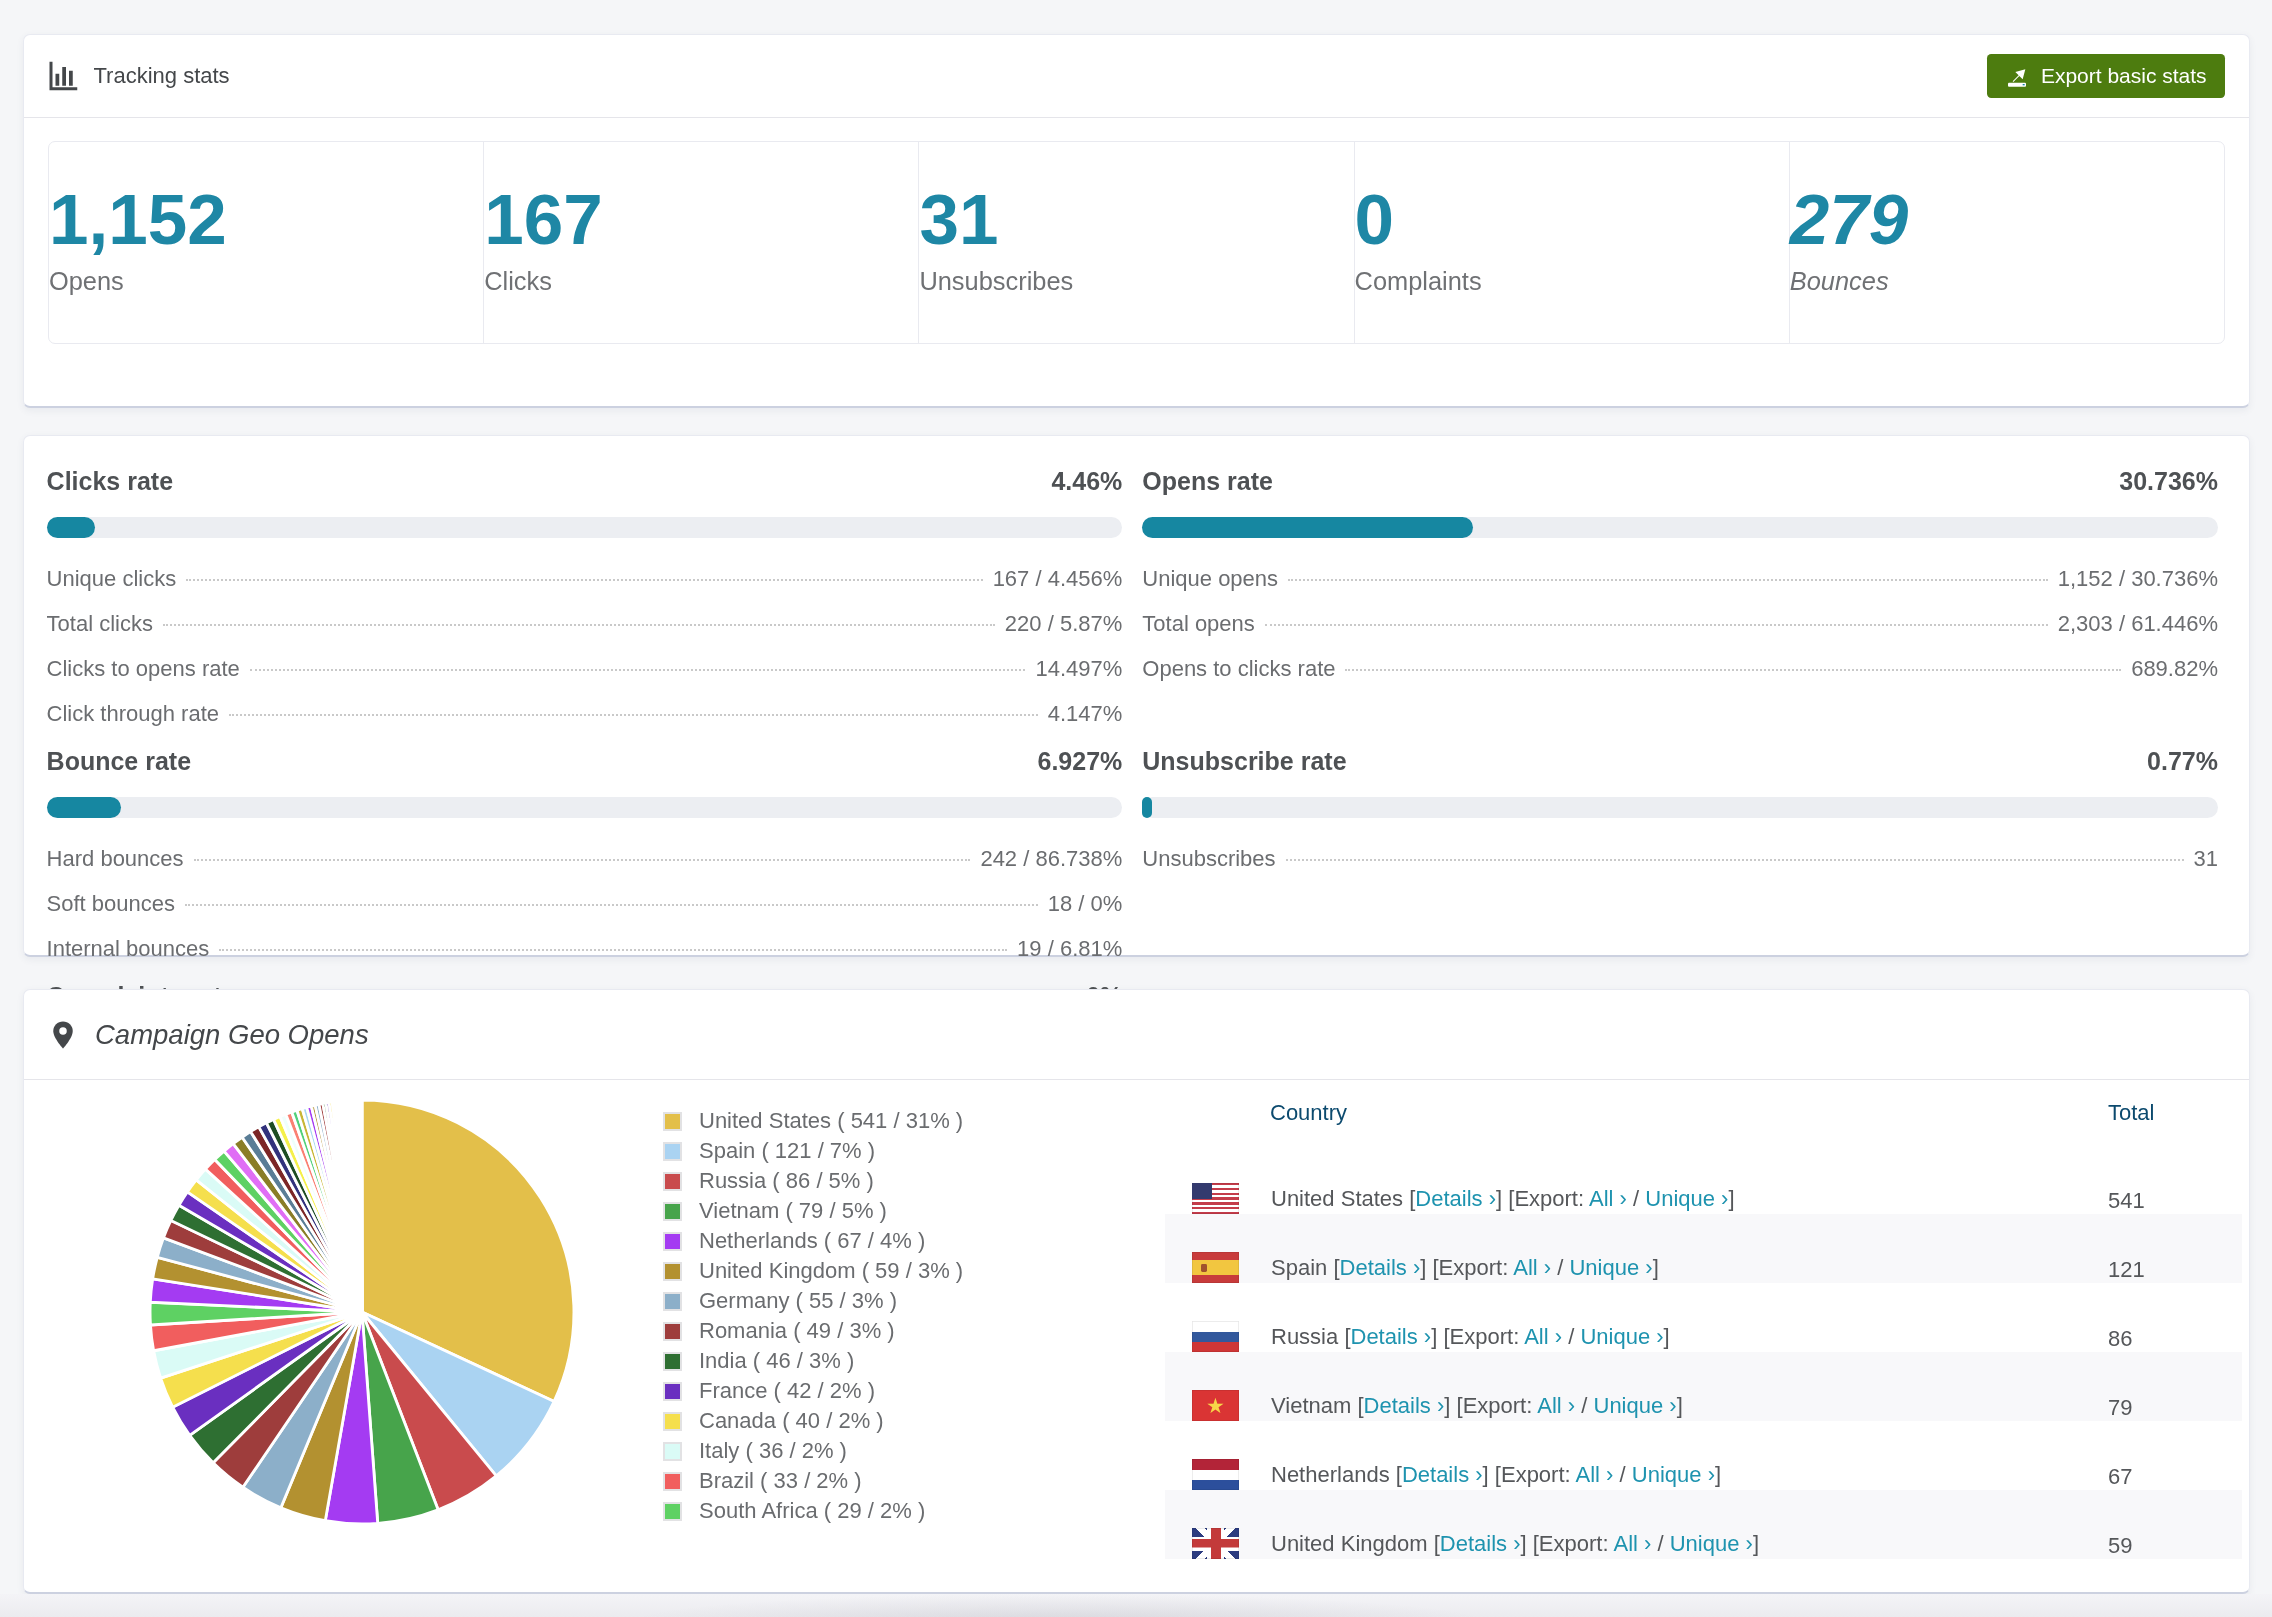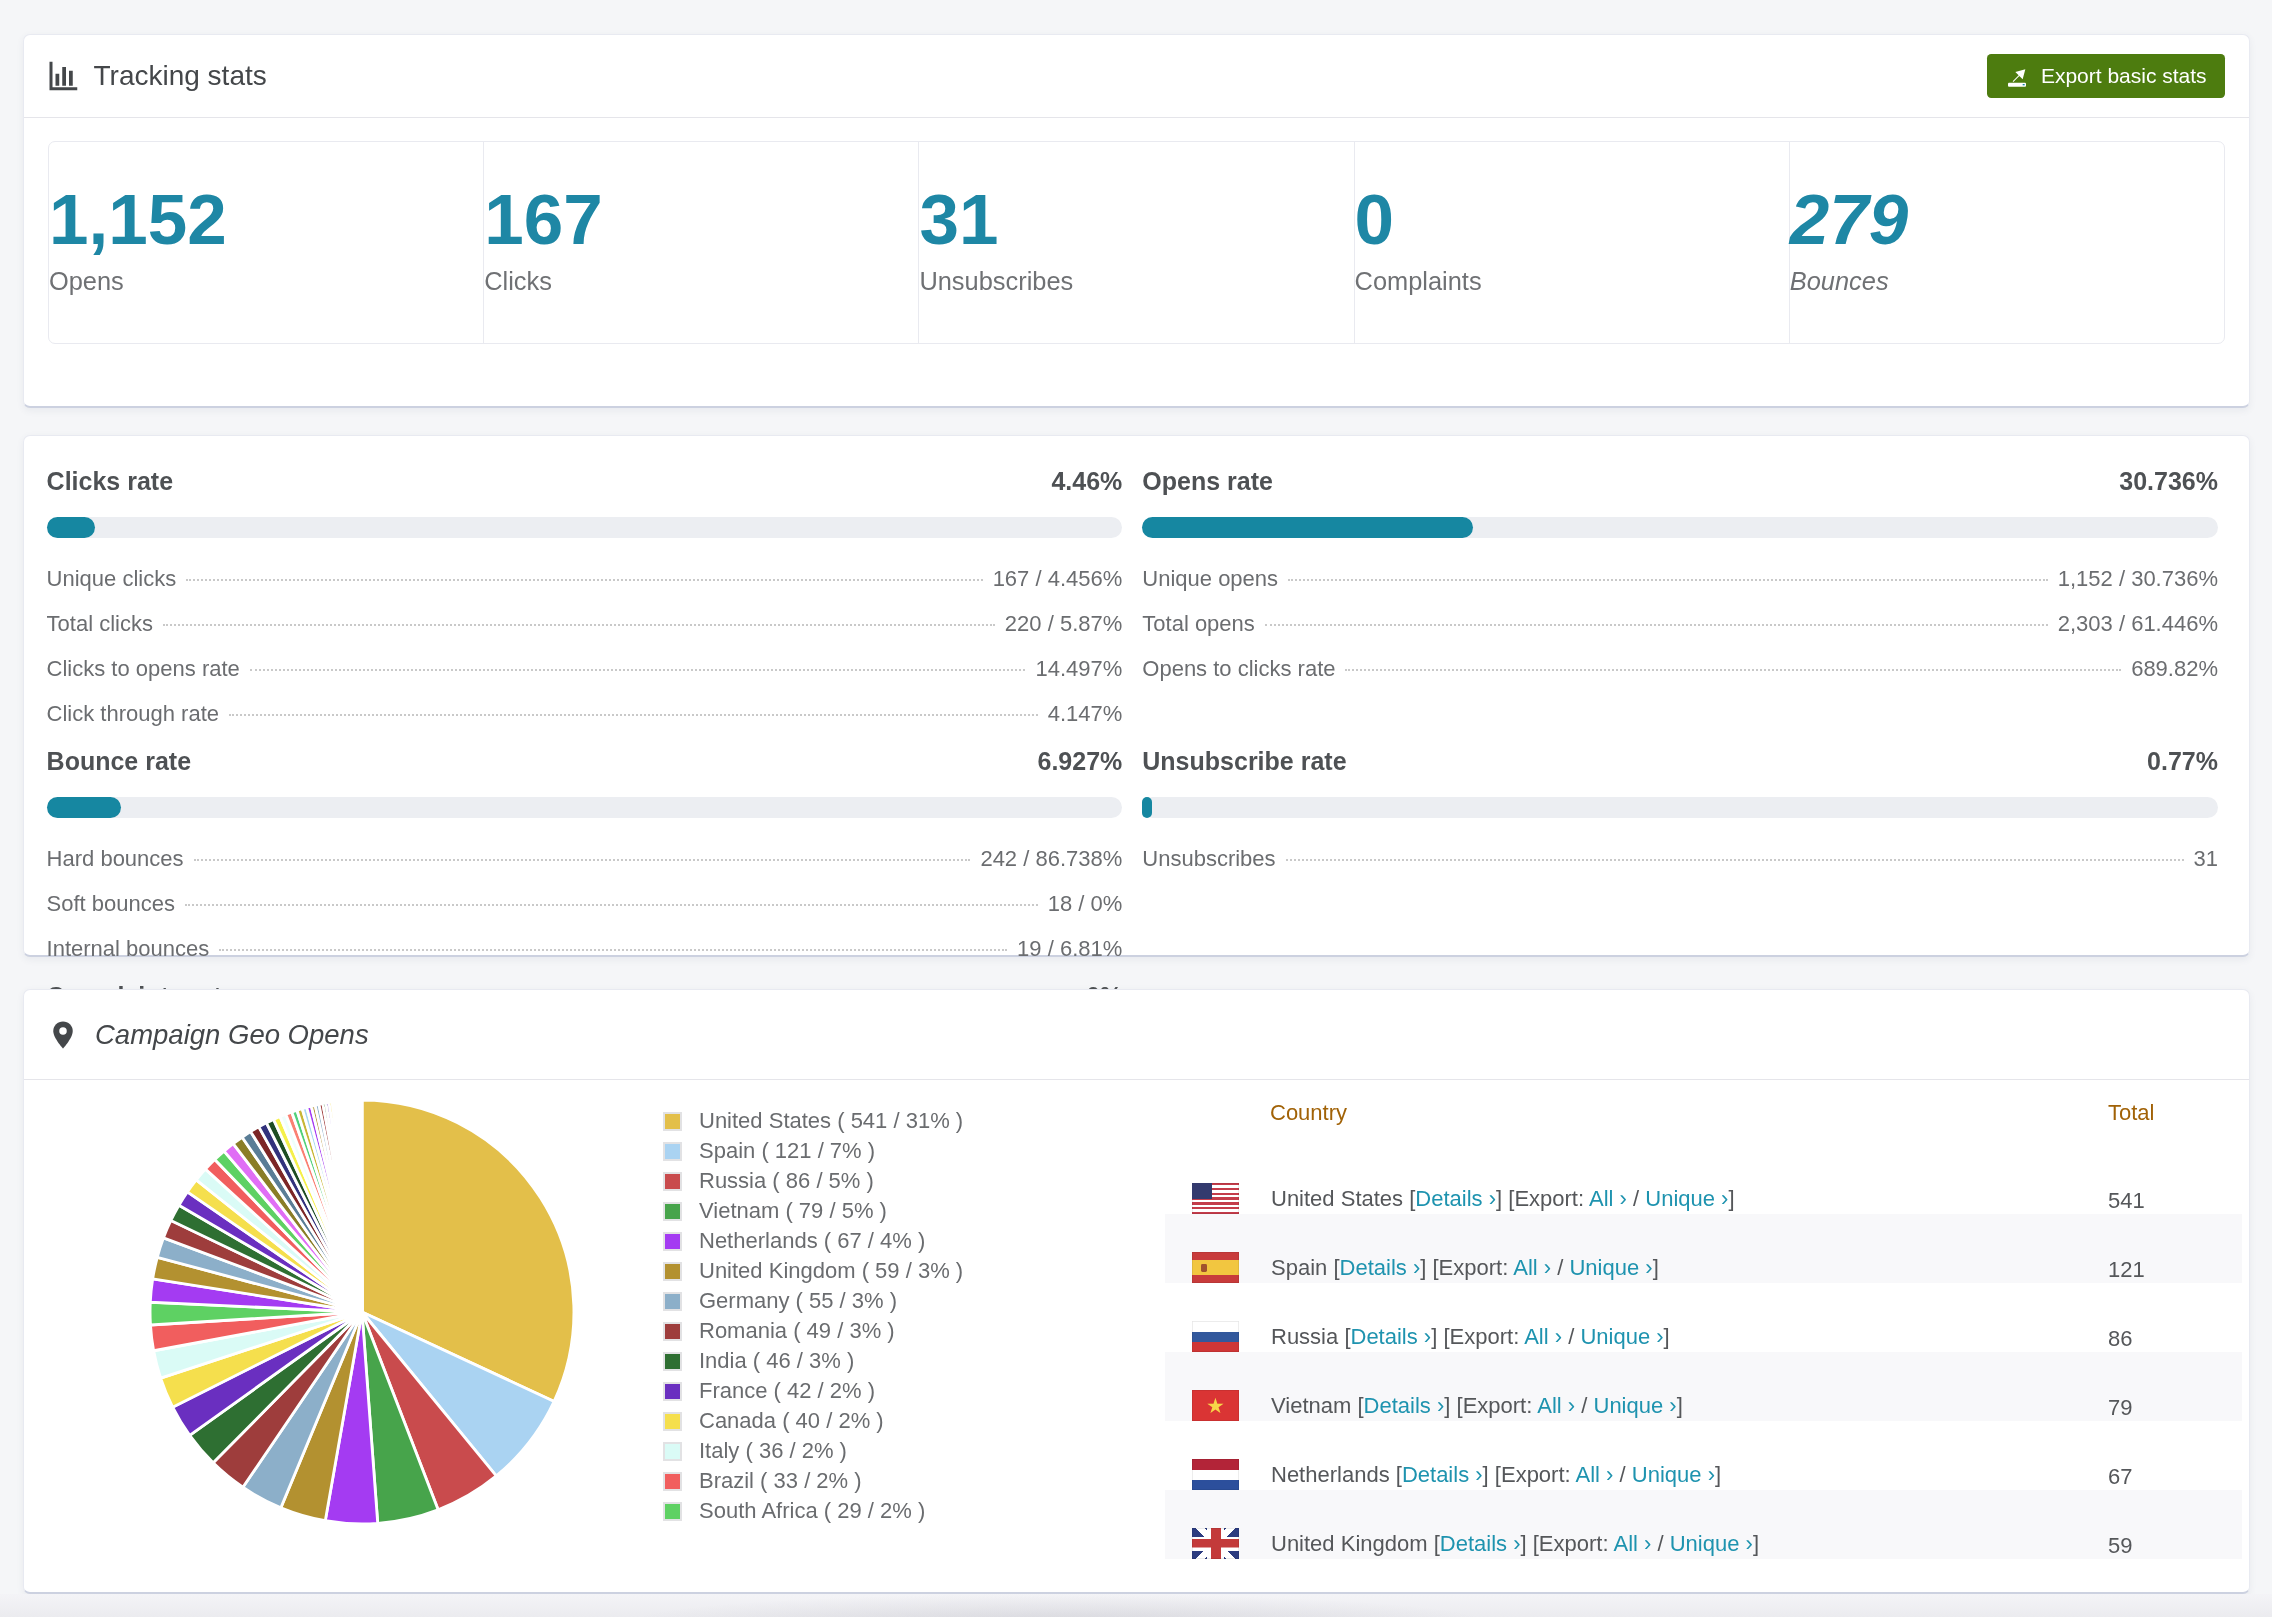--- a/index.html
+++ b/index.html
@@ -14,21 +14,21 @@
     margin:0 23px; background:#ffffff;
     border:1.4px solid #e8eaf1; border-bottom:2.1px solid #ccd1e0;
     border-radius:7px; box-shadow:0 2.8px 7px rgba(70,80,120,.07);
   }
   
   #card-tracking { margin-top:34px; height:374px; }
   .card-head {
     display:flex; align-items:center; justify-content:space-between;
     height:83px; padding:0 24px; border-bottom:1.4px solid #e5e5ea;
   }
-  .head-left { display:flex; align-items:center; gap:15.5px; font-size:28px; color:#44474a; }
+  .head-left { display:flex; align-items:center; gap:15.5px; font-size:22px; color:#44474a; }
   .head-icon { width:30px; height:30px; flex:none; }
   .btn-export {
     display:flex; align-items:center; gap:11.3px;
     background:#4d7c0f; color:#fff; font-size:21px;
     height:44px; padding:0 18.4px; border:none; border-radius:4.2px; cursor:pointer;
     font-family:inherit;
   }
   .btn-export svg { width:24px; height:24px; }
   .stats-box { margin:22.6px 24px; border:1.4px solid #e9eaf0; border-radius:7px; display:flex; }
   .stat-cell { flex:1; text-align:left; padding:42px 0 47px; border-right:1.4px solid #e9eaf0; }
@@ -56,21 +56,21 @@
   #card-geo { margin-top:32px; height:605px; position:relative; overflow:hidden; }
   .geo-head {
     height:90px; display:flex; align-items:center; gap:17px; padding:0 24px;
     border-bottom:1.4px solid #e5e5ea; font-size:27.5px; color:#44474a;font-style:italic;
   }
   #pie { position:absolute; left:119px; top:103px; width:438px; height:438px; }
   .legend { position:absolute; left:627px; top:104px; list-style:none; margin:12px; padding:0; }
   .legend-item { display:flex; align-items:center; gap:17px; height:30px; font-size:22px; color:#6a6c6f; }
   .swatch { width:19px; height:19px; border:2.1px solid #e2e2e4; flex:none; }
   .geo-table { position:absolute; left:1141px; top:90px; width:1077px; }
-  .t-head { display:flex; align-items:center; height:65px; font-size:22px; color:#a16207; padding-left:27px; }
+  .t-head { display:flex; align-items:center; height:65px; font-size:22px; color:#0c4a6e; padding-left:27px; }
   .th-country { flex:1; padding-left:78px; }
   .th-total { width:134px; flex:none; }
   .t-body > .t-row:nth-child(even) { background:#f8f8fa; } 
   .t-row { display:flex; align-items:flex-end; height:69px; font-size:22px; color:#55575a; padding-left:27px; }
   .cell-country { flex:1; display:flex; align-items:center; gap:32px; white-space:nowrap; overflow:hidden; }
   .cell-total { width:134px; flex:none; }
   .row-text { white-space:nowrap; }
   .lnk { color:#1e93af; text-decoration:none; cursor:pointer; }
 
   

